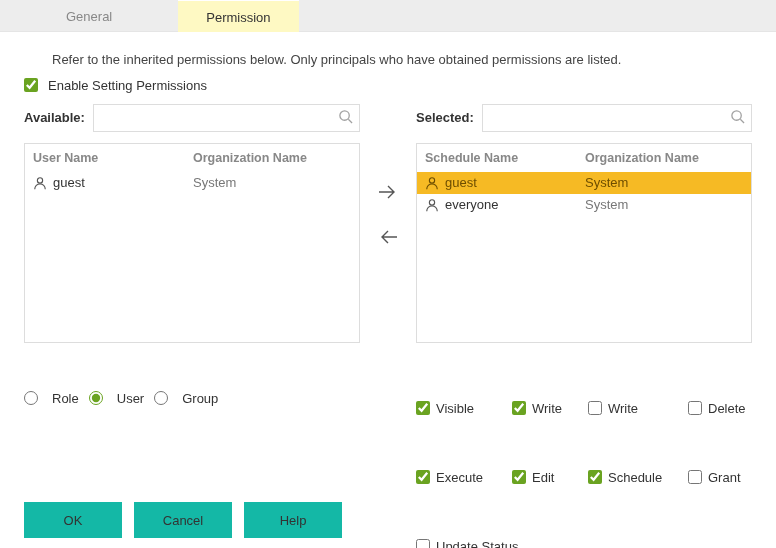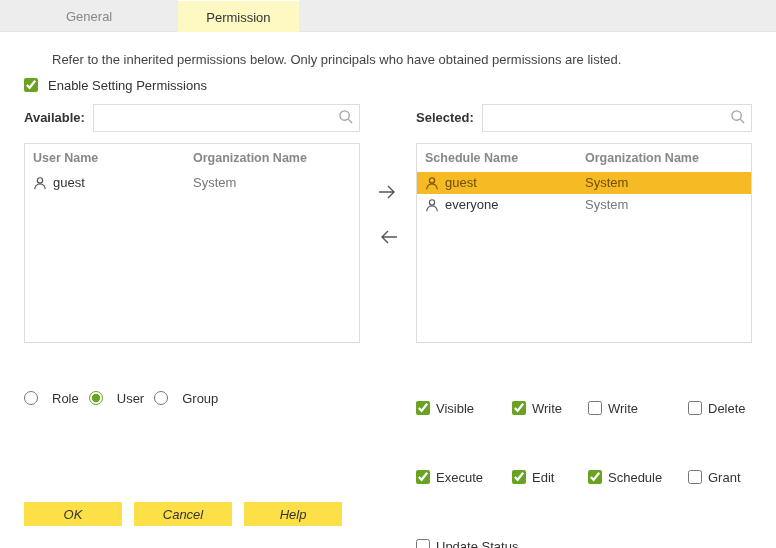--- a/index.html
+++ b/index.html
@@ -144,27 +144,26 @@
   .perm-checks label { display:flex; align-items:center; gap:6px;margin-top:40px; }
   .buttons {
     display: flex;
     gap: 12px;
     position: absolute;
     left: 24px;
     top: 502px;
   }
   .btn {
     width: 98px;
-    height: 24px;
+    height: 36px;
     border: 0;
-    background: #fde047;
+    background: #14b8a6;
     color: #333;
     cursor: pointer;
     font-size: 13px;
-    font-style: italic;
   }
 </style>
 </head>
 <body>
 
 <div class="tabs">
   <div class="tab">General</div>
   <div class="tab active">Permission</div>
 </div>
 

